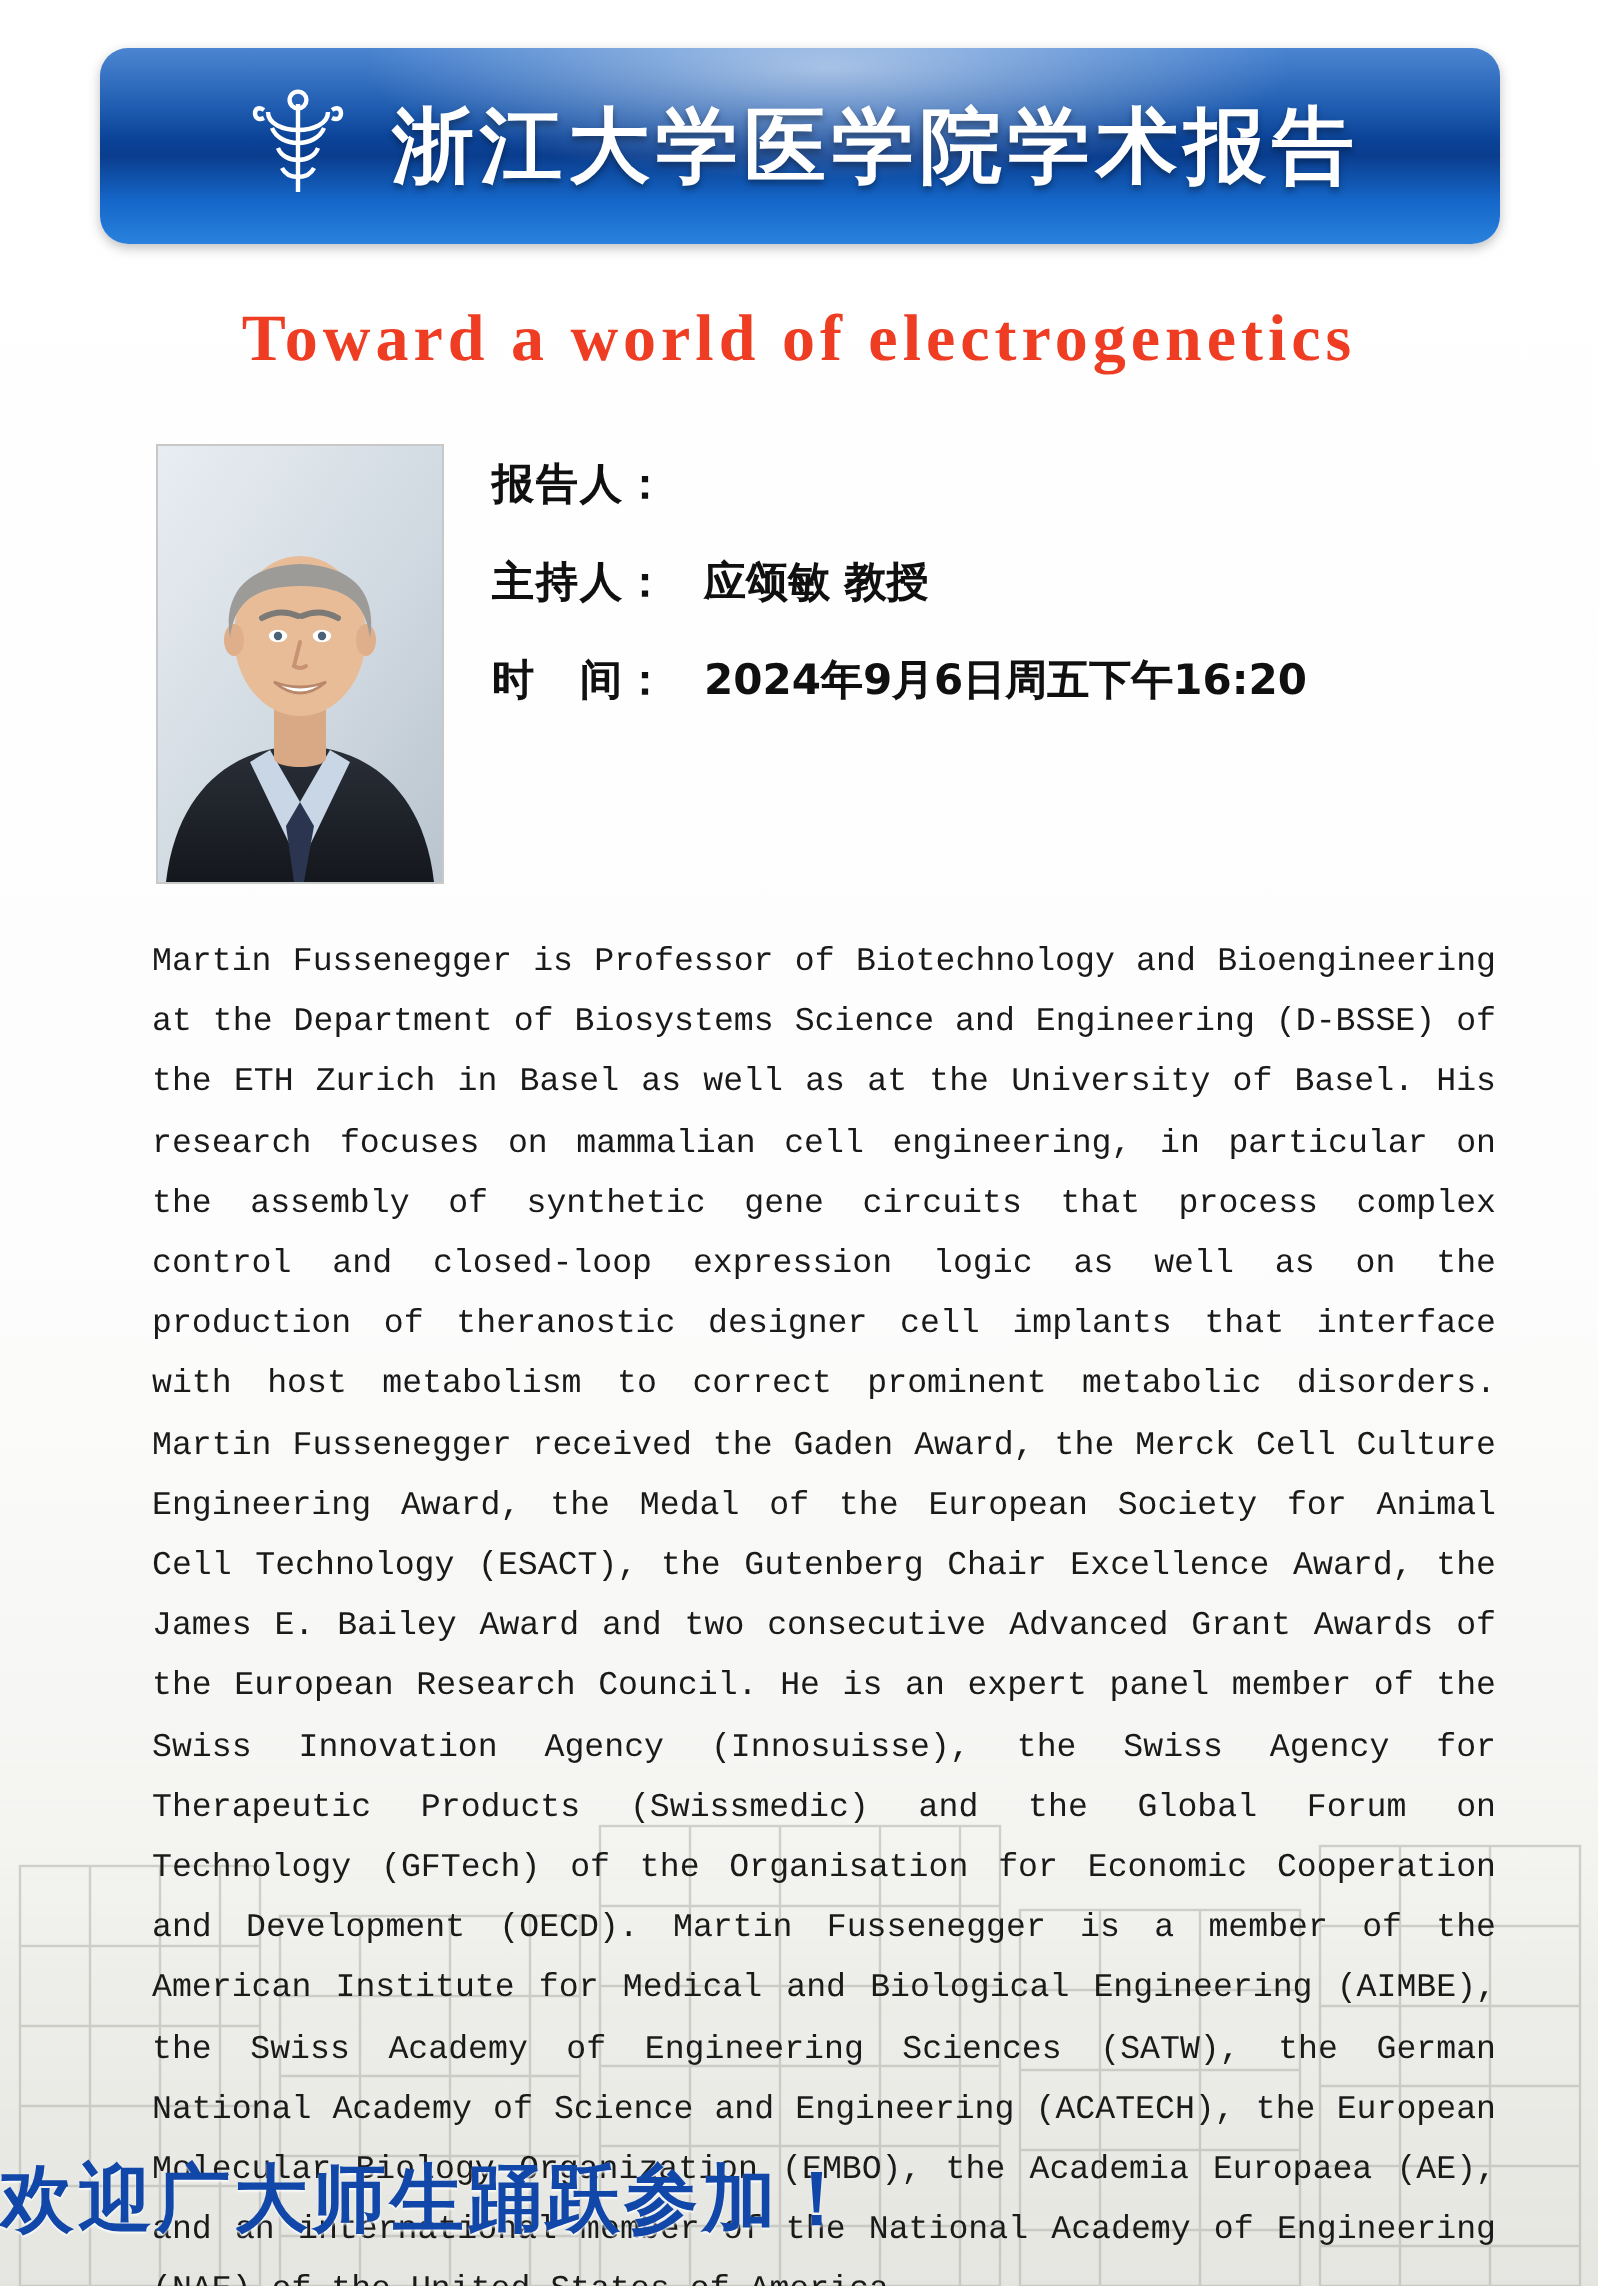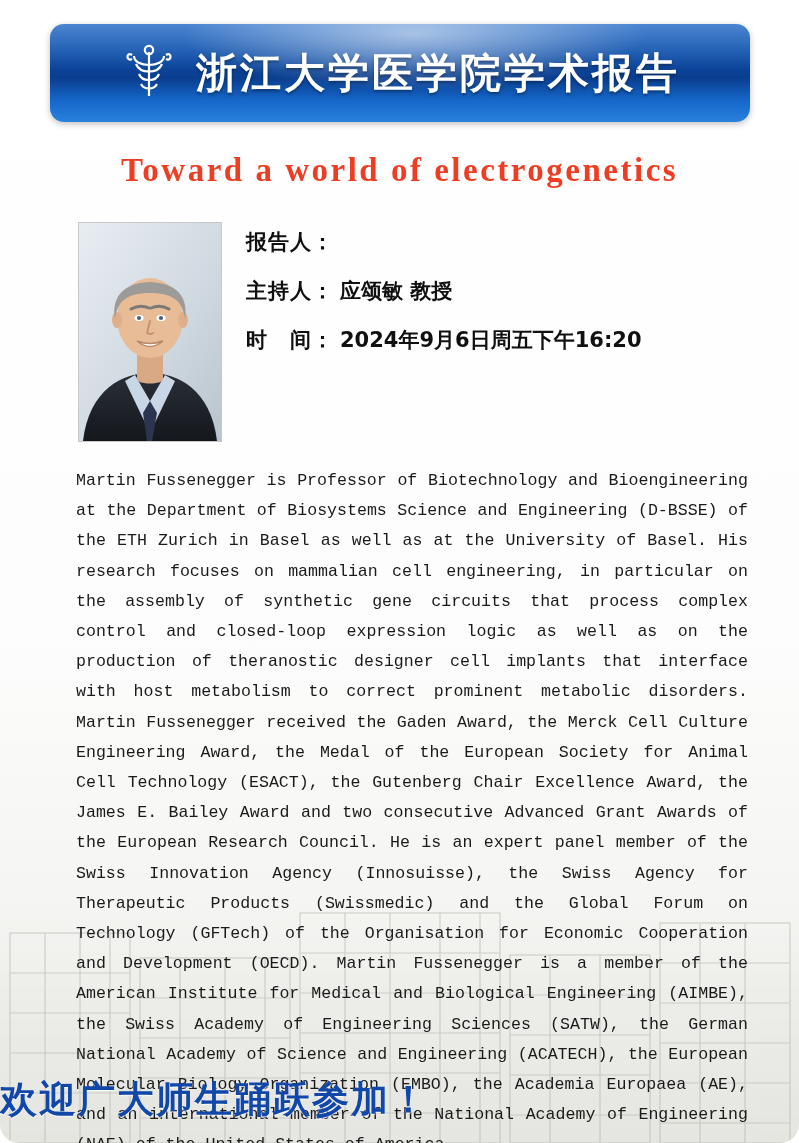--- a/index.html
+++ b/index.html
@@ -15,21 +15,20 @@
     position: relative;
   }
 
   .poster {
     position: relative;
     width: 799px;
     height: 1143px;
     background:
       linear-gradient(180deg, #ffffff 0%, #fdfdfd 55%, #f7f7f5 72%, #eeeeea 100%);
     overflow: hidden;
-    border-radius: 19px;
   }
 
   
   .watermark {
     position: absolute;
     left: 0;
     right: 0;
     bottom: 0;
     height: 280px;
     opacity: 0.55;
@@ -123,20 +122,21 @@
     padding-top: 6px;
   }
   .info-line {
     display: flex;
     align-items: flex-end;
     margin-bottom: 21px;
     font-size: 21px;
     font-weight: bold;
     color: #101010;
     font-family: "DejaVu Sans", "Liberation Serif", serif;
+    gap: 12px;
   }
   .info-label {
     flex: 0 0 auto;
     letter-spacing: 1px;
     white-space: nowrap;
   }
   .info-value {
     margin-left: 6px;
     font-family: "Liberation Serif", "DejaVu Serif", serif;
     font-weight: bold;

